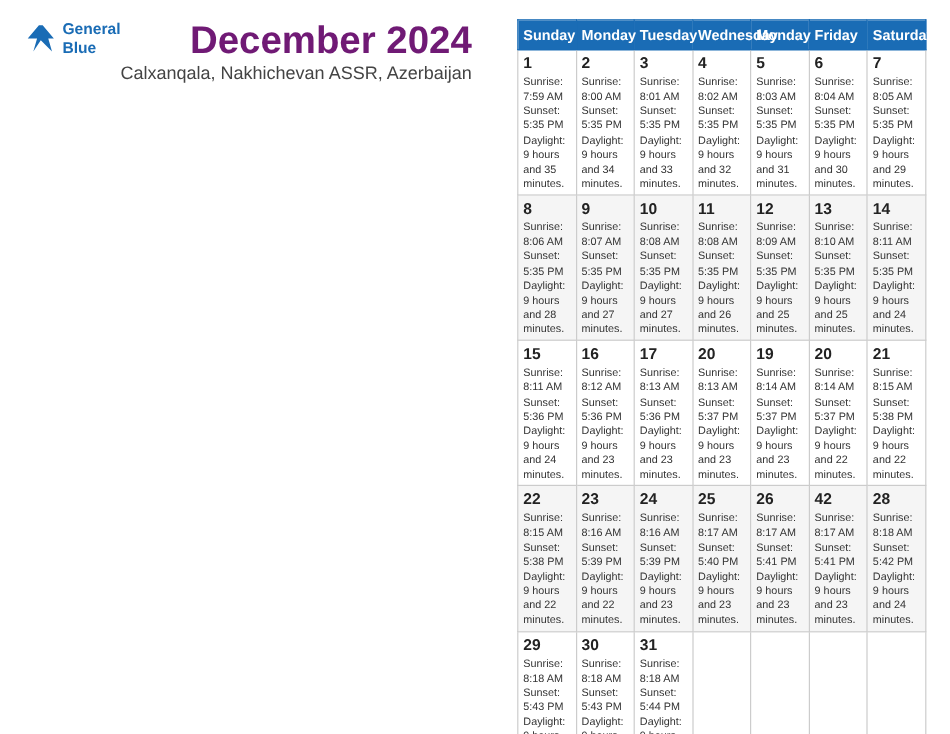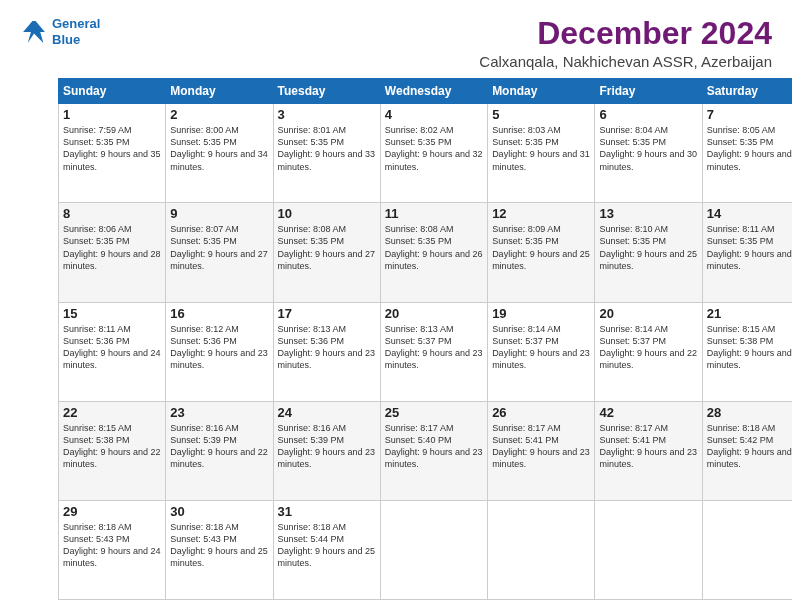--- a/index.html
+++ b/index.html
@@ -8,21 +8,20 @@
       background: #fff;
       width: 792px;
       height: 612px;
       overflow: hidden;
     }
     .page {
       width: 792px;
       height: 612px;
       padding: 16px 20px 12px 20px;
       display: flex;
-      flex-direction: column;
     }
     .header {
       display: flex;
       justify-content: space-between;
       align-items: flex-start;
       margin-bottom: 8px;
     }
     .logo {
       display: flex;
       align-items: center;

